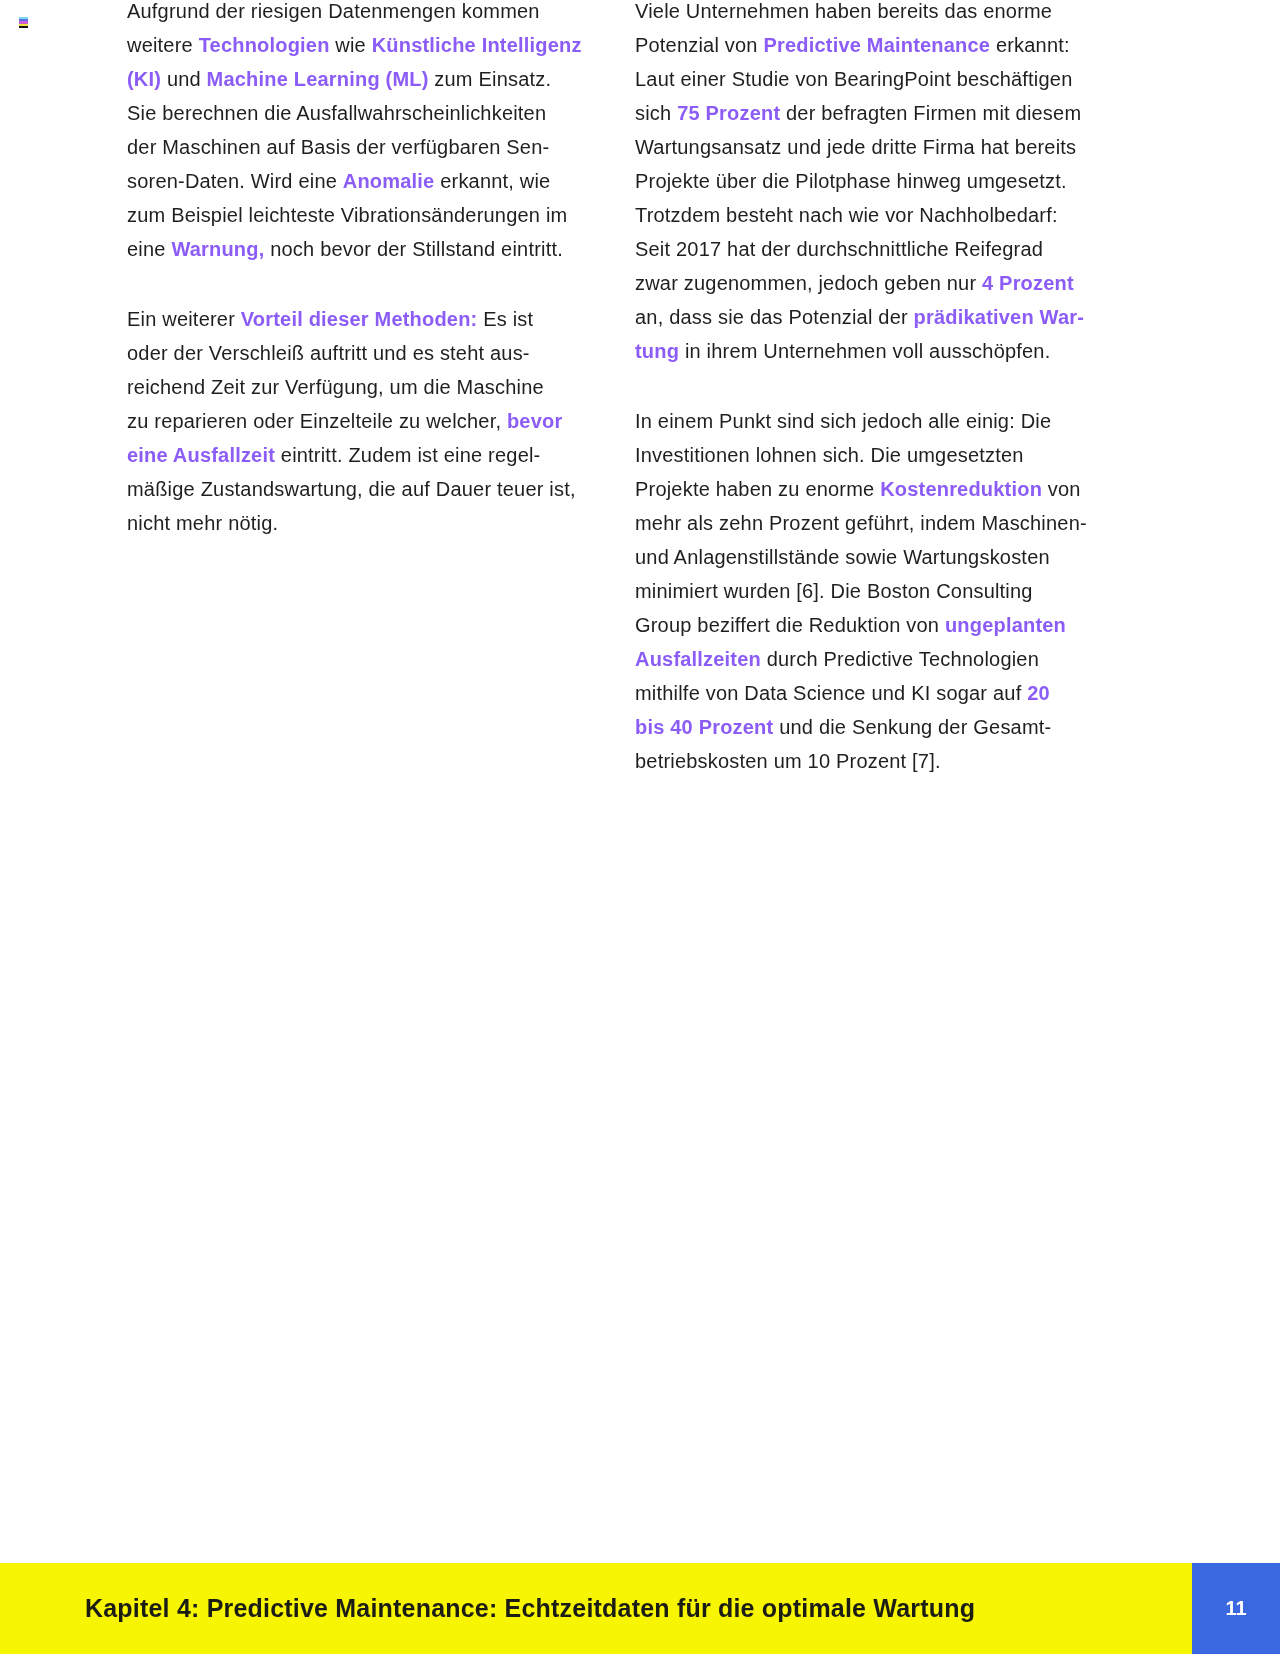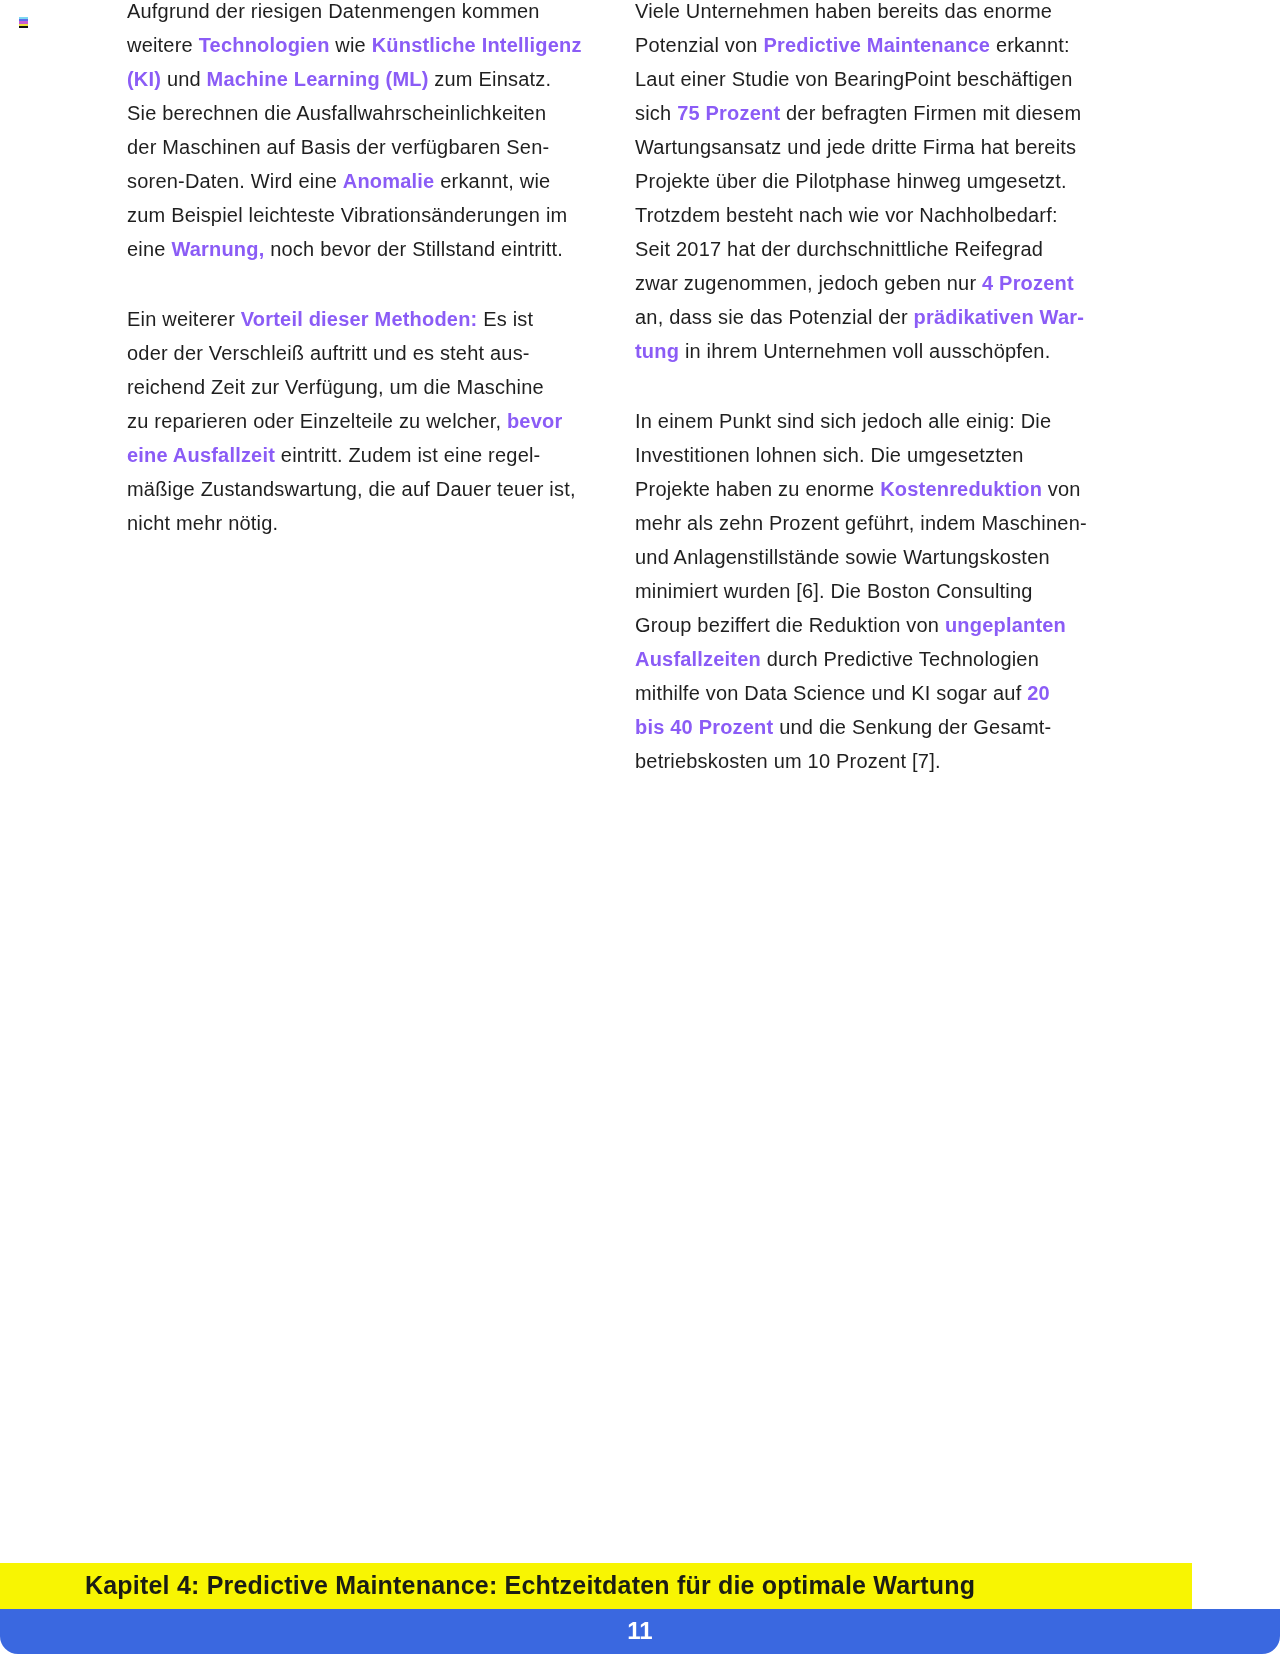--- a/index.html
+++ b/index.html
@@ -7,21 +7,20 @@
     padding: 0;
     background: #ffffff;
   }
   .page {
     position: relative;
     width: 1280px;
     height: 1654px;
     background: #ffffff;
     overflow: hidden;
     font-family: "Liberation Sans", sans-serif;
-    border-radius: 18px;
   }
   .print-mark {
     position: absolute;
     left: 19px;
     top: 17px;
     width: 9px;
     height: 11px;
     display: flex;
     flex-direction: column;
   }
@@ -41,21 +40,21 @@
   .line { white-space: pre; }
   .b { font-weight: 700; color: #8b5cf6; }
 
   .footer {
     position: absolute;
     left: 0;
     top: 1563px;
     width: 1280px;
     height: 91px;
     display: flex;
-    flex-direction: column;
+    flex-direction: row;
   }
   .footer-main {
     width: 1192px;
     height: 100%;
     background: #f8f502;
     display: flex;
     align-items: center;
     box-sizing: border-box;
     padding-left: 85px;
   }
@@ -67,21 +66,21 @@
   }
   .footer-pagebox {
     flex: 1 1 auto;
     height: 100%;
     background: #3a68e0;
     display: flex;
     align-items: center;
     justify-content: center;
   }
   .footer-pagenum {
-    font-size: 24px;
+    font-size: 20px;
     font-weight: 700;
     color: #ffffff;
   }
 </style>
 </head>
 <body>
 
 <div class="page" style="background: rgb(255, 255, 255);">
 
   <div class="print-mark" id="print-mark">

